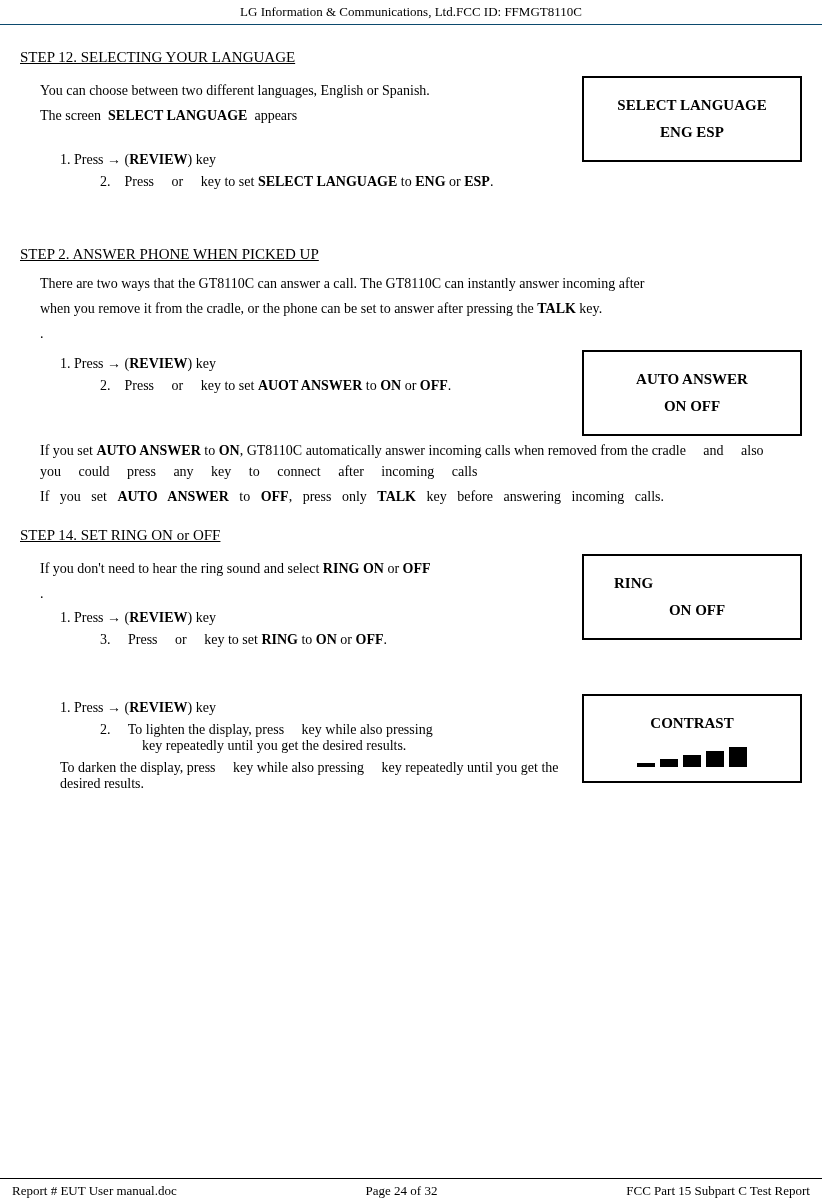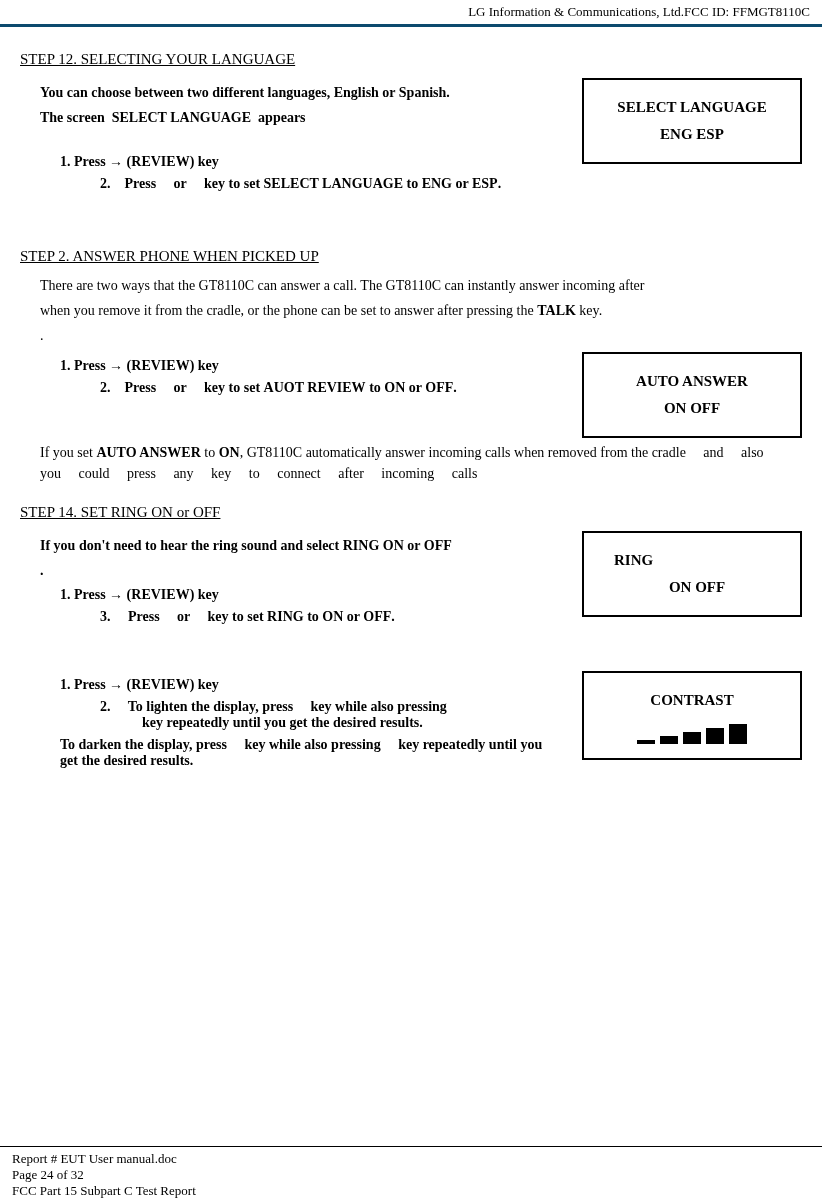--- a/index.html
+++ b/index.html
@@ -8,37 +8,36 @@
       font-size: 14px;
       background: #fff;
       color: #000;
       width: 822px;
       min-height: 1203px;
       padding: 0;
     }
 
     .page-header {
       display: flex;
-      justify-content: flex-end;
-      border-bottom: 3px solid #0c4a6e;
+      justify-content: center;
+      border-bottom: 1px solid #0c4a6e;
       padding: 4px 12px;
       font-size: 13px;
     }
 
     .page-footer {
       display: flex;
       justify-content: space-between;
       border-top: 1px solid #000;
       padding: 4px 12px;
       font-size: 13px;
       position: absolute;
       bottom: 0;
       left: 0;
       right: 0;
-      flex-direction: column;
     }
 
     .page-content {
       padding: 8px 20px 60px 20px;
     }
 
     .step-heading {
       font-size: 15px;
       font-weight: normal;
       margin: 16px 0 10px 0;
@@ -58,21 +57,20 @@
     .step-row {
       display: flex;
       justify-content: space-between;
       align-items: flex-start;
       margin-top: 6px;
     }
 
     .step-text-col {
       flex: 1;
       padding-right: 20px;
-      font-weight: bold;
     }
 
     .screen-box {
       border: 2px solid #000;
       min-width: 180px;
       max-width: 220px;
       padding: 14px 20px;
       text-align: center;
       font-size: 15px;
       font-weight: bold;
@@ -148,31 +146,34 @@
     <div class="step-heading">STEP  2.  ANSWER PHONE WHEN PICKED UP</div>
     <div class="step-body">
       <p>There are two ways that the GT8110C can answer a call. The GT8110C can instantly answer incoming after</p>
       <p>when you remove it from the cradle, or the phone can be set to answer after pressing the <strong>TALK</strong> key.</p>
       <p class="dot-line">.</p>
 
       <div class="step-row">
         <div class="step-text-col">
           <div class="numbered-step">1.  Press → (<strong>REVIEW</strong>)  key</div>
           <div class="sub-step">
-            2. &nbsp;&nbsp; Press &nbsp;&nbsp;&nbsp; or &nbsp;&nbsp;&nbsp; key to set <strong>AUOT REVIEW</strong> to <strong>ON</strong> or <strong>OFF</strong>.
+            2. &nbsp;&nbsp; Press &nbsp;&nbsp;&nbsp; or &nbsp;&nbsp;&nbsp; key to set <strong>AUOT ANSWER</strong> to <strong>ON</strong> or <strong>OFF</strong>.
           </div>
         </div>
         <div class="screen-box large">
           <div>AUTO ANSWER</div>
           <div>ON   OFF</div>
         </div>
       </div>
 
       <p style="">
         If you set <strong>AUTO ANSWER</strong> to <strong>ON</strong>, GT8110C automatically answer incoming calls when removed from the cradle &nbsp;&nbsp;&nbsp; and &nbsp;&nbsp;&nbsp; also &nbsp;&nbsp;&nbsp; you &nbsp;&nbsp;&nbsp; could &nbsp;&nbsp;&nbsp; press &nbsp;&nbsp;&nbsp; any &nbsp;&nbsp;&nbsp; key &nbsp;&nbsp;&nbsp; to &nbsp;&nbsp;&nbsp; connect &nbsp;&nbsp;&nbsp; after &nbsp;&nbsp;&nbsp; incoming &nbsp;&nbsp;&nbsp; calls
+      </p>
+      <p>
+        If &nbsp; you &nbsp; set &nbsp; <strong>AUTO &nbsp; ANSWER</strong> &nbsp; to &nbsp; <strong>OFF</strong>, &nbsp; press &nbsp; only &nbsp; <strong>TALK</strong> &nbsp; key &nbsp; before &nbsp; answering &nbsp; incoming &nbsp; calls.
       </p>
     </div>
   </div>
 
   
   <div class="step-section">
     <div class="step-heading">STEP  14. SET RING ON or OFF</div>
     <div class="step-body">
       <div class="step-row">
         <div class="step-text-col">

